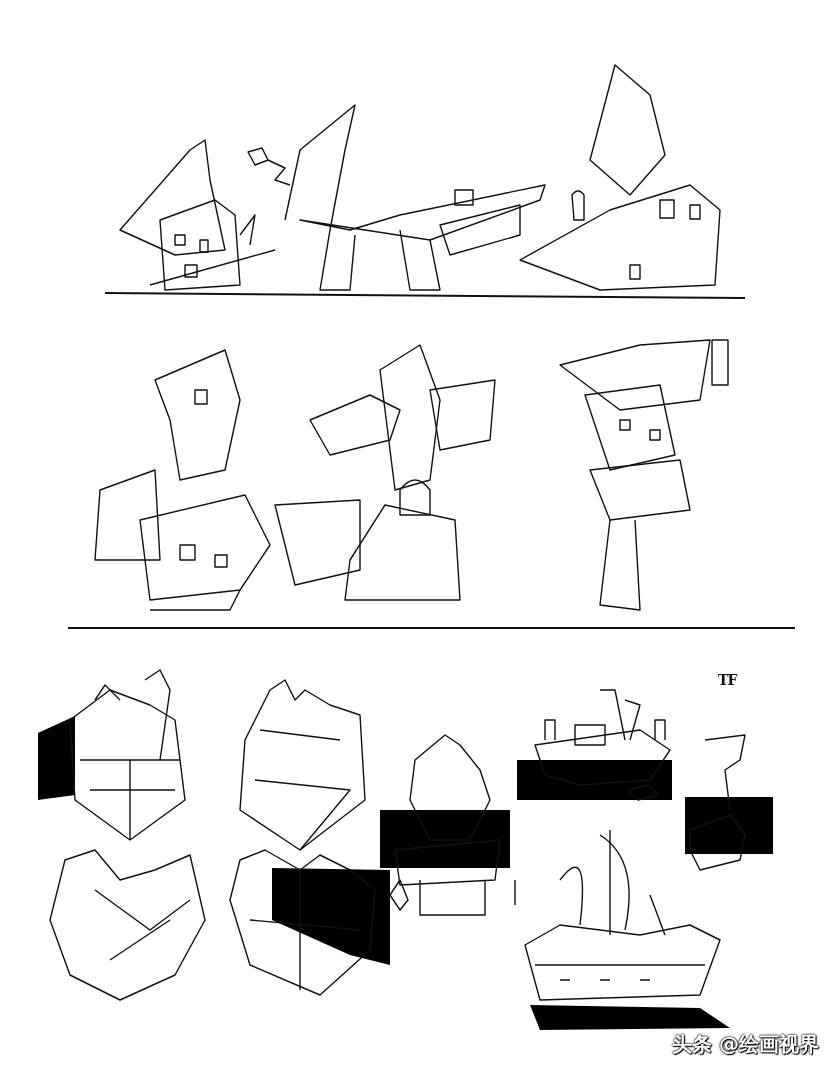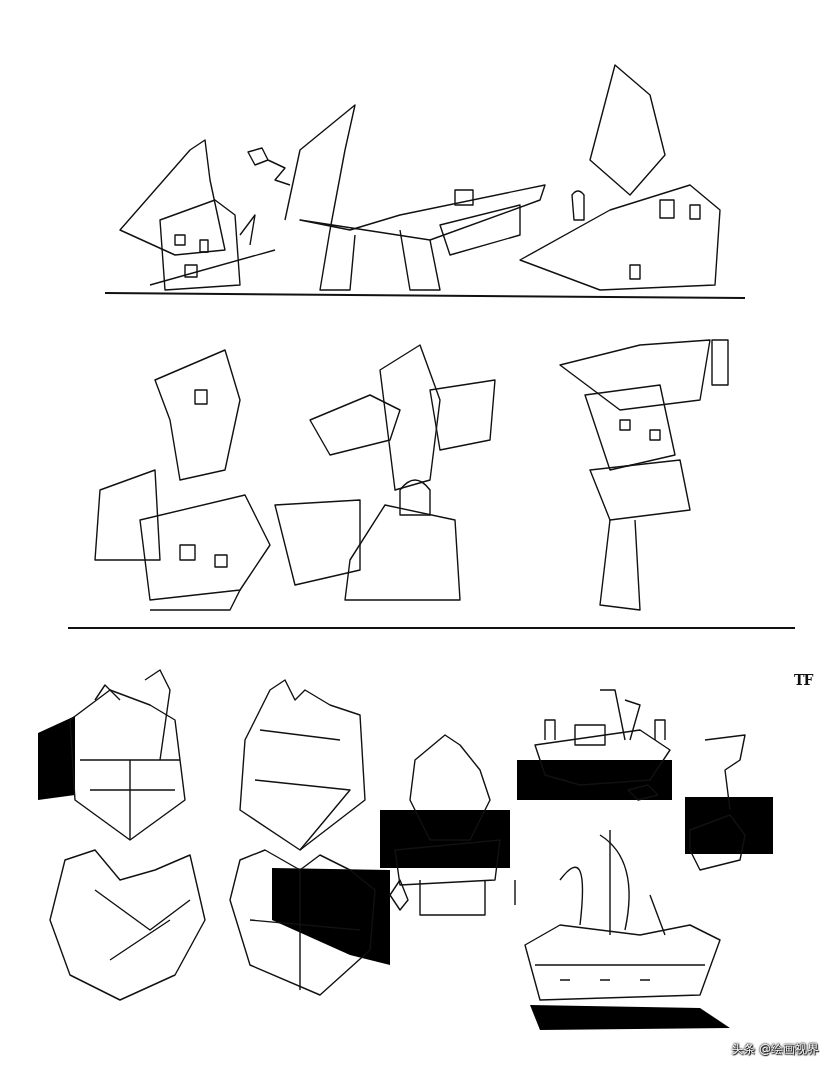--- a/index.html
+++ b/index.html
@@ -1,19 +1,19 @@
 <!DOCTYPE html>
 <html><head>
 <meta charset="utf-8">
 <style>
   html,body{margin:0;padding:0;background:#fff;}
   #canvas{position:relative;width:833px;height:1080px;background:#fff;overflow:hidden;}
   svg{position:absolute;left:0;top:0;}
-  .watermark{position:absolute;right:14px;bottom:22px;font-family:"DejaVu Sans",sans-serif;font-size:12px;color:#fff;text-shadow:0 0 2px #000,0 0 2px #000,1px 1px 1px #000;}
-  .signature{position:absolute;left:794px;top:672px;font-family:"DejaVu Serif",serif;font-weight:bold;font-size:14px;color:#111;letter-spacing:-1px;}
+  .watermark{position:absolute;right:14px;bottom:22px;font-family:"DejaVu Sans",sans-serif;font-size:20px;color:#fff;text-shadow:0 0 2px #000,0 0 2px #000,1px 1px 1px #000;font-weight:bold;}
+  .signature{position:absolute;left:718px;top:672px;font-family:"DejaVu Serif",serif;font-weight:bold;font-size:14px;color:#111;letter-spacing:-1px;}
 </style>
 </head>
 <body>
 
 <div id="canvas">
   <svg width="833" height="1080" viewBox="0 0 833 1080" fill="none" stroke="#111" stroke-width="1.4" stroke-linejoin="round">
 
     <line x1="105" y1="293" x2="745" y2="298" stroke-width="2"></line>
 
     <g>

